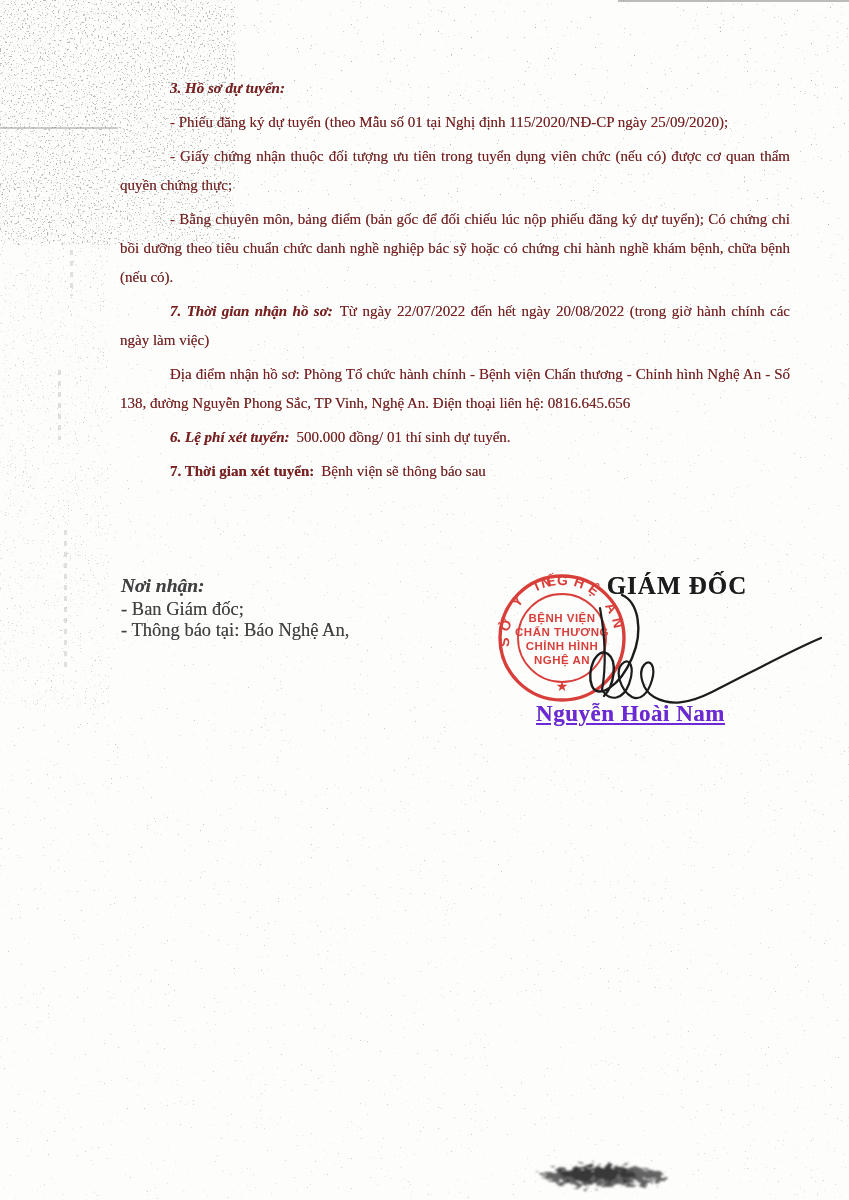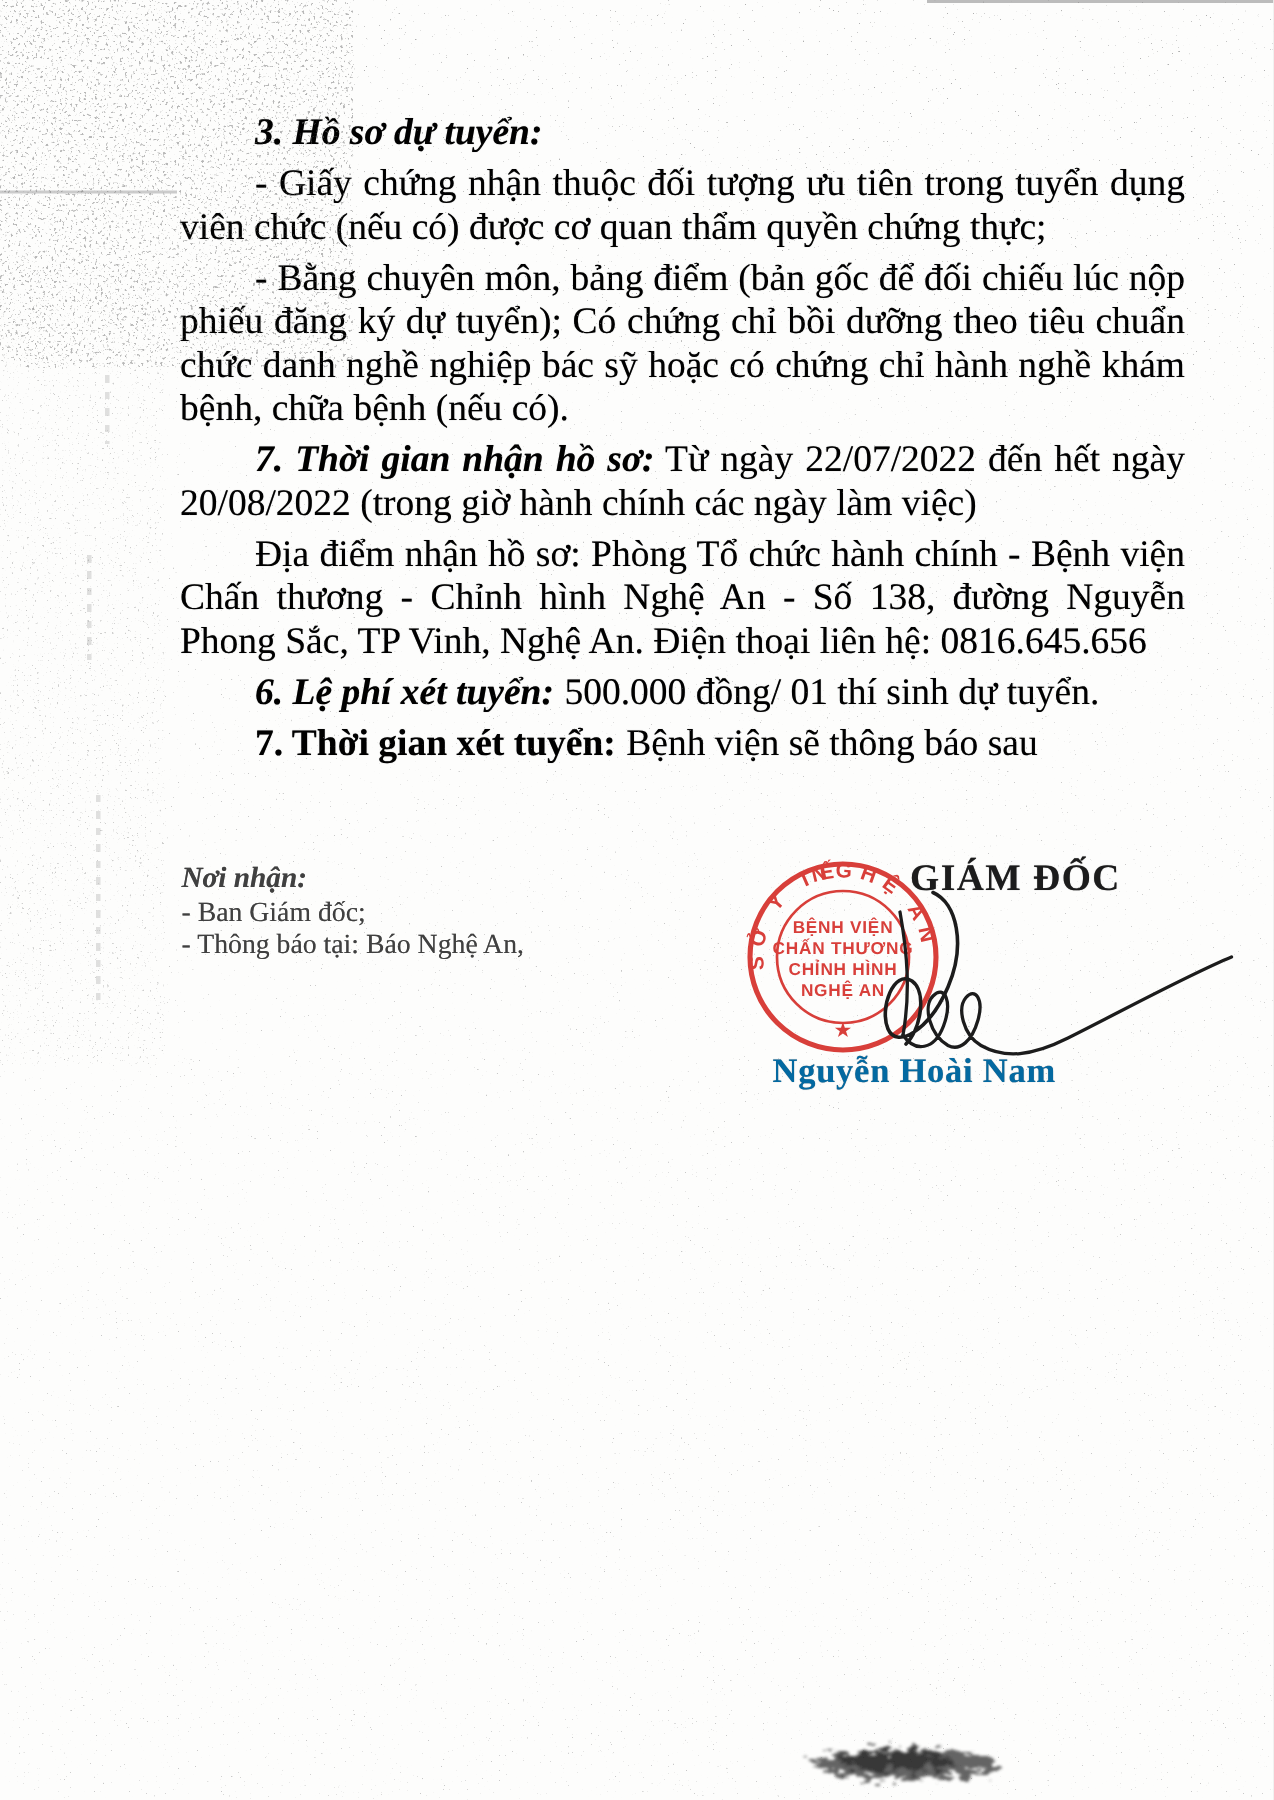--- a/index.html
+++ b/index.html
@@ -5,22 +5,22 @@
   html,body{margin:0;padding:0;background:#e8e8e8;}
   .page{
     position:relative;width:849px;height:1200px;margin:0 auto;
     background:#fdfdfc;overflow:hidden;
     font-family:"Liberation Serif","DejaVu Serif",serif;
     color:#222;
   }
   
   .doc{
     position:absolute;left:120px;top:74px;width:670px;
-    font-size:25px;line-height:29px;text-align:justify;
-    color:#000000;text-shadow:0 0 .5px rgba(25,25,25,.55);
+    font-size:15px;line-height:29px;text-align:justify;
+    color:#7f1d1d;text-shadow:0 0 .5px rgba(25,25,25,.55);
   }
   .doc p{margin:0 0 5px 0;text-indent:50px;}
   .h{font-weight:bold;font-style:italic;}
   .lbl{font-weight:bold;font-style:italic;margin-right:7px;}
   .lbl-up{font-weight:bold;margin-right:7px;}
   
   .recipients{
     position:absolute;left:121px;top:575px;width:345px;
     font-size:18.5px;line-height:21.5px;color:#404040;
     text-shadow:0 0 .4px rgba(30,30,30,.5);
@@ -31,23 +31,24 @@
   .scribble{position:absolute;left:162px;top:-8px;}
   
   .sig-title{
     position:absolute;left:577px;top:572px;width:200px;text-align:center;
     font-size:25px;font-weight:bold;letter-spacing:1px;color:#1c1c1c;z-index:3;
     text-shadow:0 0 .5px rgba(20,20,20,.6);
   }
   .stamp-svg{position:absolute;left:490px;top:566px;z-index:2;}
   .sign-svg{position:absolute;left:480px;top:550px;z-index:4;}
   .signer-name{
-    position:absolute;left:515px;top:701px;width:210px;text-align:left;
-    font-size:23px;font-weight:600;letter-spacing:.5px;color:#0369a1;z-index:5;
+    position:absolute;left:515px;top:701px;width:210px;text-align:right;
+    font-size:23px;font-weight:600;letter-spacing:.5px;color:#6d28d9;z-index:5;
     text-shadow:0 0 .5px rgba(20,20,20,.5);
+    text-decoration:underline;
   }
   .stamp-ring-text{font-family:"Liberation Sans","DejaVu Sans",sans-serif;font-weight:bold;font-size:14px;letter-spacing:5px;}
   .stamp-inner-text{font-family:"Liberation Sans","DejaVu Sans",sans-serif;font-weight:bold;font-size:11.5px;letter-spacing:.5px;text-anchor:middle;}
   
   .noise-svg{position:absolute;left:0;top:0;z-index:1;pointer-events:none;}
   .smudge-svg{position:absolute;left:515px;top:1148px;z-index:1;}
   .topline{position:absolute;left:618px;top:0;width:231px;height:2px;background:#868686;opacity:.55;}
   .scratch{position:absolute;left:0;top:127px;width:118px;height:2px;background:#9a9a9a;opacity:.5;}
   .bleed{position:absolute;width:3px;background:repeating-linear-gradient(to bottom,#777 0 5px,transparent 5px 11px);opacity:.22;}
   .bleed1{left:64px;top:530px;height:140px;}
@@ -81,20 +82,21 @@
       </filter>
     </defs>
     <rect x="0" y="0" width="849" height="1200" filter="url(#noiseLight)" opacity="0.5"></rect>
     <rect x="0" y="0" width="235" height="245" filter="url(#noiseHeavy)" opacity="0.5"></rect>
     <rect x="0" y="180" width="110" height="530" filter="url(#noiseMed)" opacity="0.4"></rect>
     <rect x="230" y="0" width="619" height="250" filter="url(#noiseLight)" opacity="0.45"></rect>
   </svg>
 
   <div class="doc">
     <p class="h">3. Hồ sơ dự tuyển:</p>
+    <p>- Phiếu đăng ký dự tuyển (theo Mẫu số 01 tại Nghị định 115/2020/NĐ-CP ngày 25/09/2020);</p>
     <p>- Giấy chứng nhận thuộc đối tượng ưu tiên trong tuyển dụng viên chức (nếu có) được cơ quan thẩm quyền chứng thực;</p>
     <p>- Bằng chuyên môn, bảng điểm (bản gốc để đối chiếu lúc nộp phiếu đăng ký dự tuyển); Có chứng chỉ bồi dưỡng theo tiêu chuẩn chức danh nghề nghiệp bác sỹ hoặc có chứng chỉ hành nghề khám bệnh, chữa bệnh (nếu có).</p>
     <p><span class="lbl">7. Thời gian nhận hồ sơ:</span><span>Từ ngày 22/07/2022 đến hết ngày 20/08/2022 (trong giờ hành chính các ngày làm việc)</span></p>
     <p>Địa điểm nhận hồ sơ: Phòng Tổ chức hành chính - Bệnh viện Chấn thương - Chỉnh hình Nghệ An - Số 138, đường Nguyễn Phong Sắc, TP Vinh, Nghệ An. Điện thoại liên hệ: 0816.645.656</p>
     <p><span class="lbl">6. Lệ phí xét tuyển:</span><span>500.000 đồng/ 01 thí sinh dự tuyển.</span></p>
     <p><span class="lbl-up">7. Thời gian xét tuyển:</span><span>Bệnh viện sẽ thông báo sau</span></p>
   </div>
 
   <div class="recipients">
     <p class="noi-nhan">Nơi nhận:</p>

